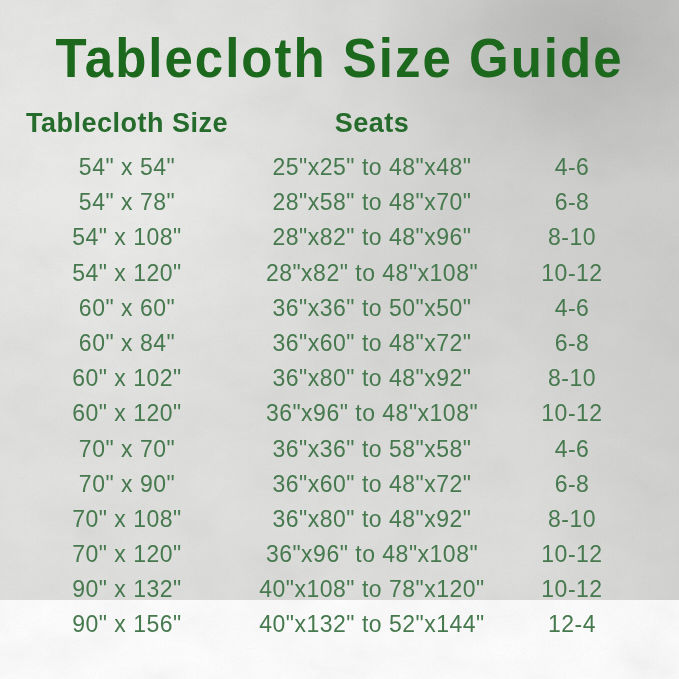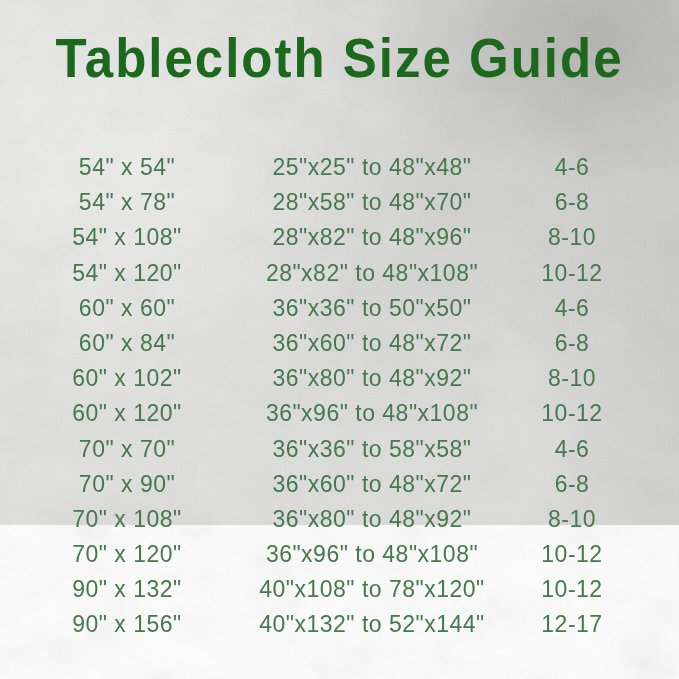--- a/index.html
+++ b/index.html
@@ -10,21 +10,21 @@
     width: 679px;
     height: 679px;
     overflow: hidden;
     position: relative;
     font-family: "Liberation Sans", sans-serif;
   }
   .stage {
     position: absolute;
     inset: 0;
     width: 679px;
-    height: 525px;
+    height: 600px;
     background:
       radial-gradient(ellipse 320px 220px at 88% 6%, rgba(130,130,128,0.40), rgba(130,130,128,0) 70%),
       radial-gradient(ellipse 260px 500px at 100% 45%, rgba(160,160,158,0.25), rgba(160,160,158,0) 70%),
       radial-gradient(ellipse 420px 320px at 18% 32%, rgba(255,255,255,0.45), rgba(255,255,255,0) 72%),
       radial-gradient(ellipse 520px 380px at 45% 88%, rgba(255,255,255,0.30), rgba(255,255,255,0) 75%),
       linear-gradient(115deg, #e4e4e2 0%, #dededc 30%, #d2d2d0 58%, #d9d9d7 82%, #d4d4d2 100%);
   }
   .noise-overlay {
     position: absolute;
     inset: 0;
@@ -98,20 +98,22 @@
           <feFuncA type="linear" slope="0.10" intercept="0"></feFuncA>
         </feComponentTransfer>
     </filter>
     <rect width="679" height="679" filter="url(#crinkle)" opacity="0.8"></rect>
     <rect width="679" height="679" filter="url(#grain)" opacity="0.9"></rect>
   </svg>
 
   <div class="title" style="color: rgb(28, 105, 30);">Tablecloth Size Guide</div>
 
   <div class="grid header-row">
+    <div class="header-cell" style="color: rgb(37, 107, 43);">Tablecloth Size</div>
+    <div class="header-cell" style="color: rgb(37, 107, 43);">Seats</div>
   </div>
 
   <div class="rows">
       <div class="row">
         <div class="cell" style="color: rgb(70, 121, 78);">54" x 54"</div>
         <div class="cell" style="color: rgb(70, 121, 78);">25"x25" to 48"x48"</div>
         <div class="cell" style="color: rgb(70, 121, 78);">4-6</div>
       </div>
       <div class="row">
         <div class="cell" style="color: rgb(70, 121, 78);">54" x 78"</div>
@@ -169,17 +171,17 @@
         <div class="cell" style="color: rgb(70, 121, 78);">10-12</div>
       </div>
       <div class="row">
         <div class="cell" style="color: rgb(70, 121, 78);">90" x 132"</div>
         <div class="cell" style="color: rgb(70, 121, 78);">40"x108" to 78"x120"</div>
         <div class="cell" style="color: rgb(70, 121, 78);">10-12</div>
       </div>
       <div class="row">
         <div class="cell" style="color: rgb(70, 121, 78);">90" x 156"</div>
         <div class="cell" style="color: rgb(70, 121, 78);">40"x132" to 52"x144"</div>
-        <div class="cell" style="color: rgb(70, 121, 78);">12-17</div>
+        <div class="cell" style="color: rgb(70, 121, 78);">12-4</div>
       </div>
     </div>
 
 </div>
 
 </body></html>

